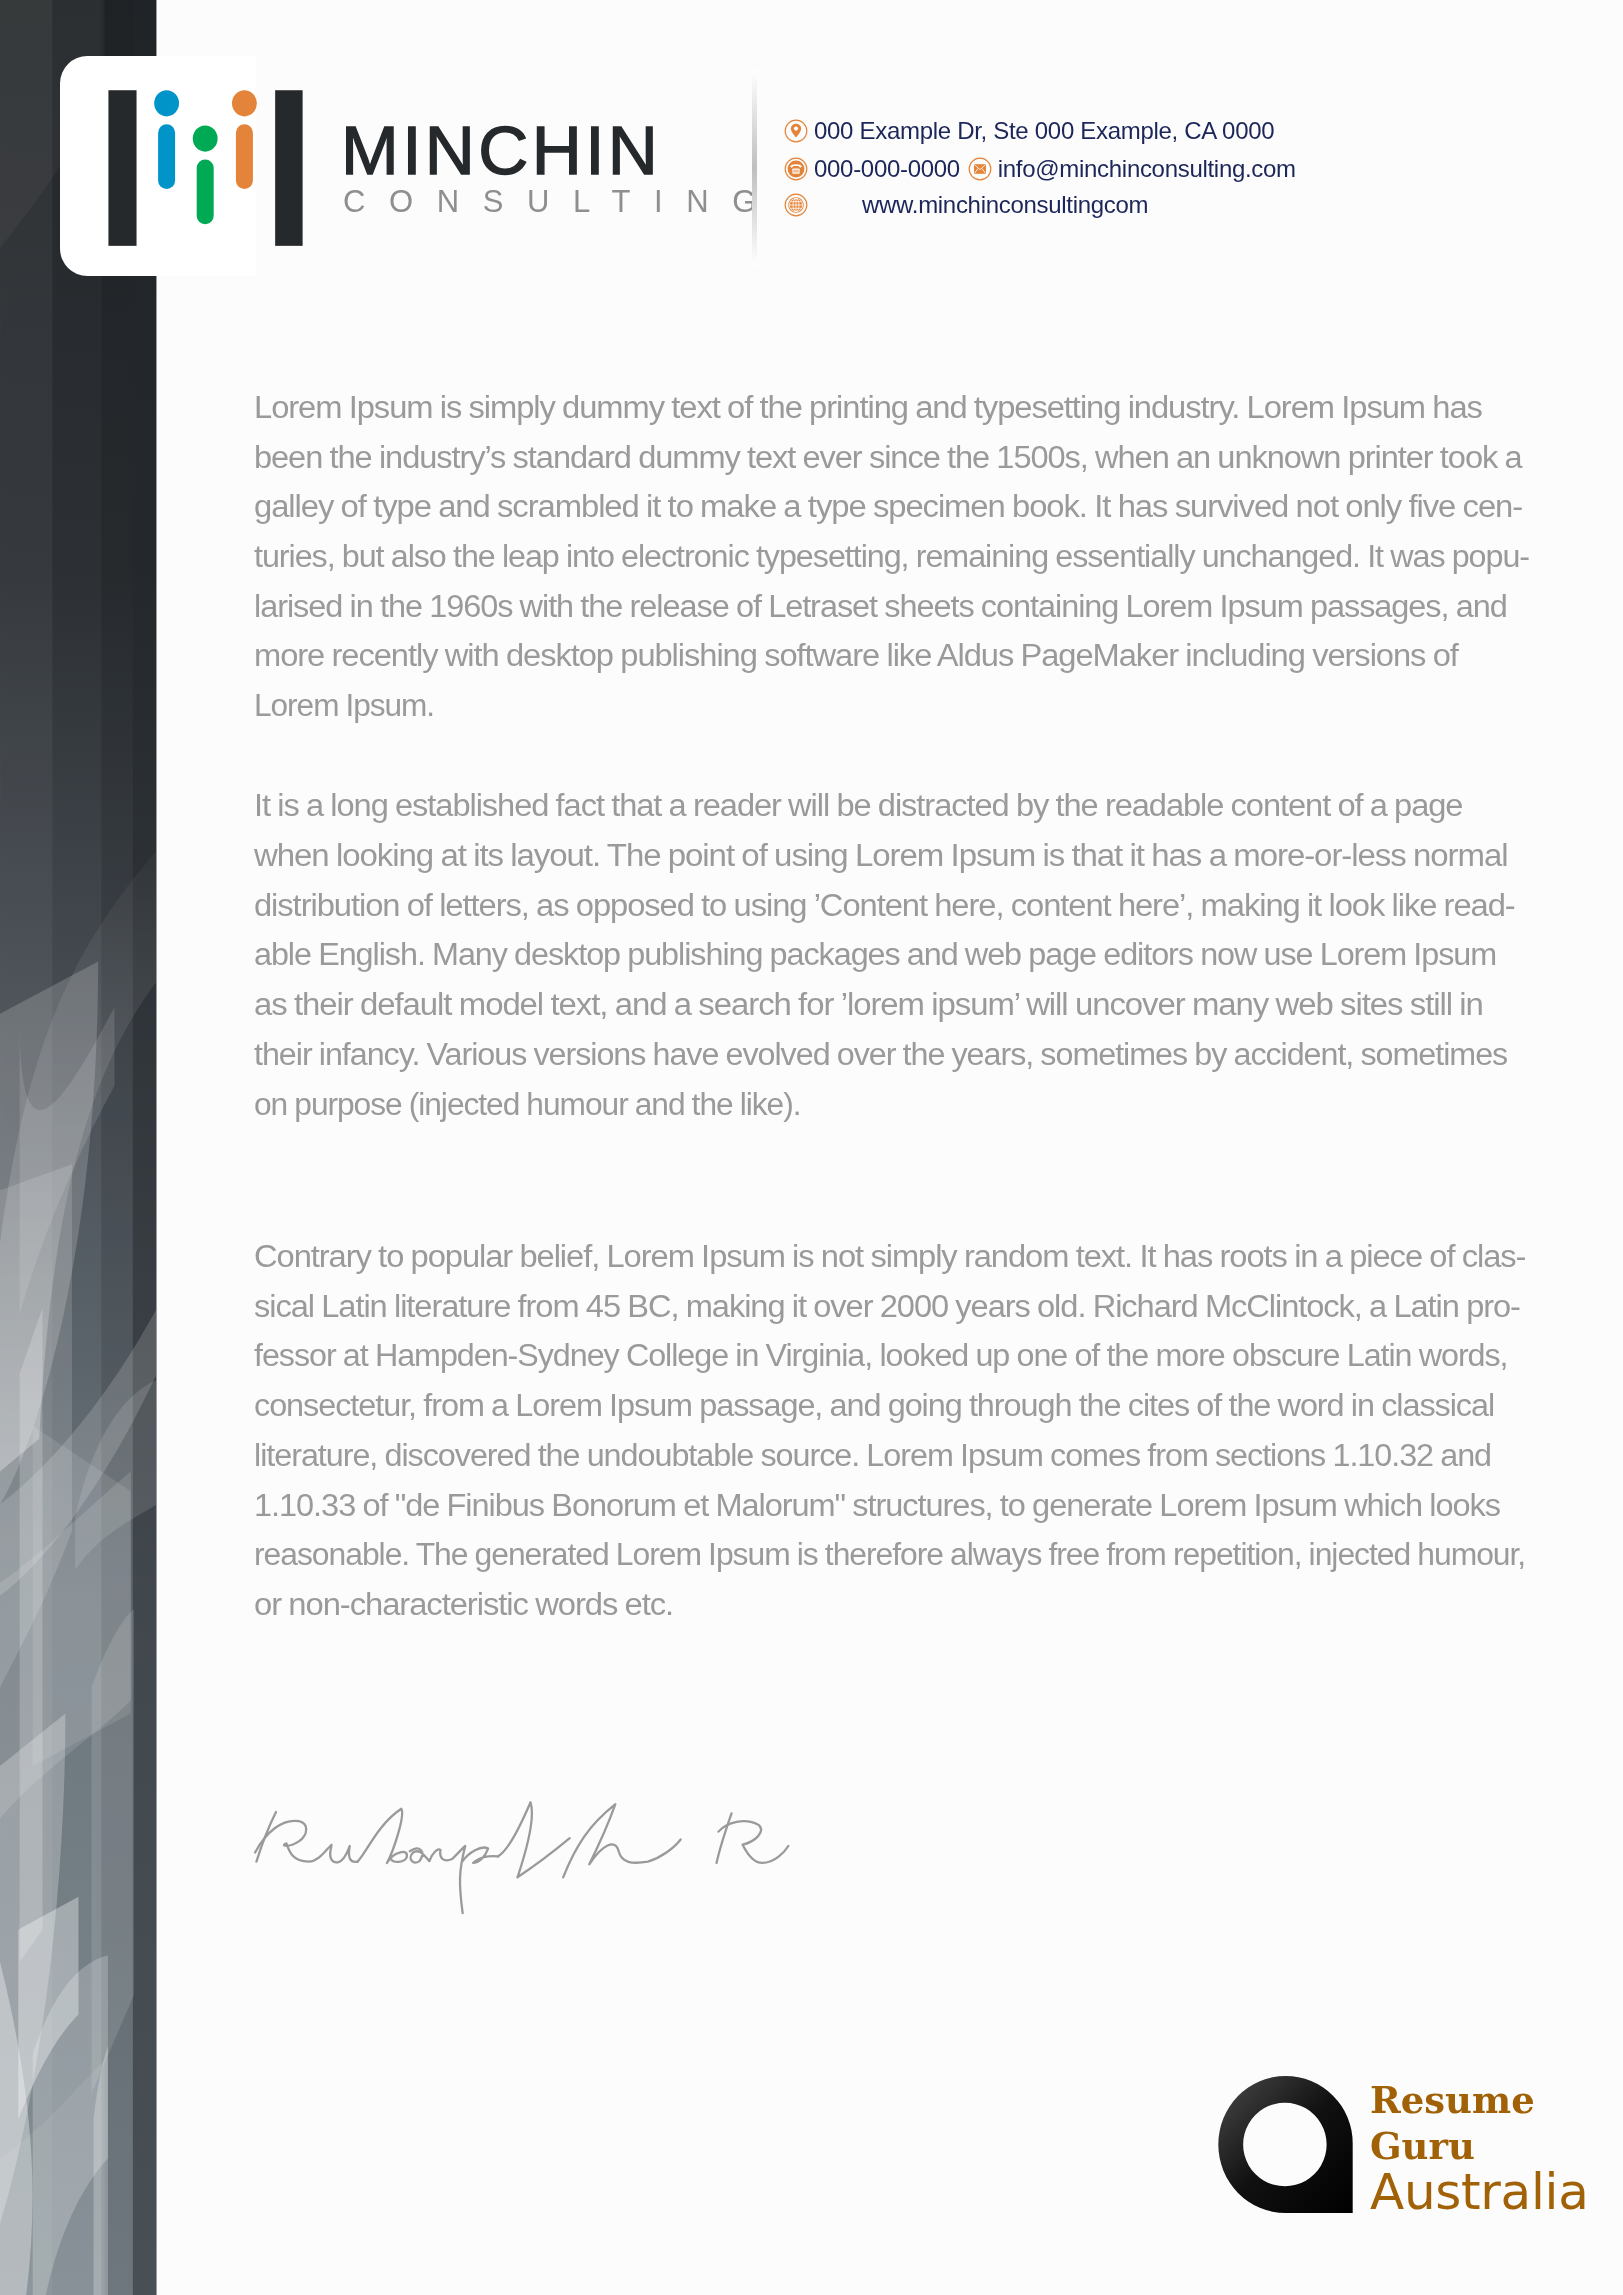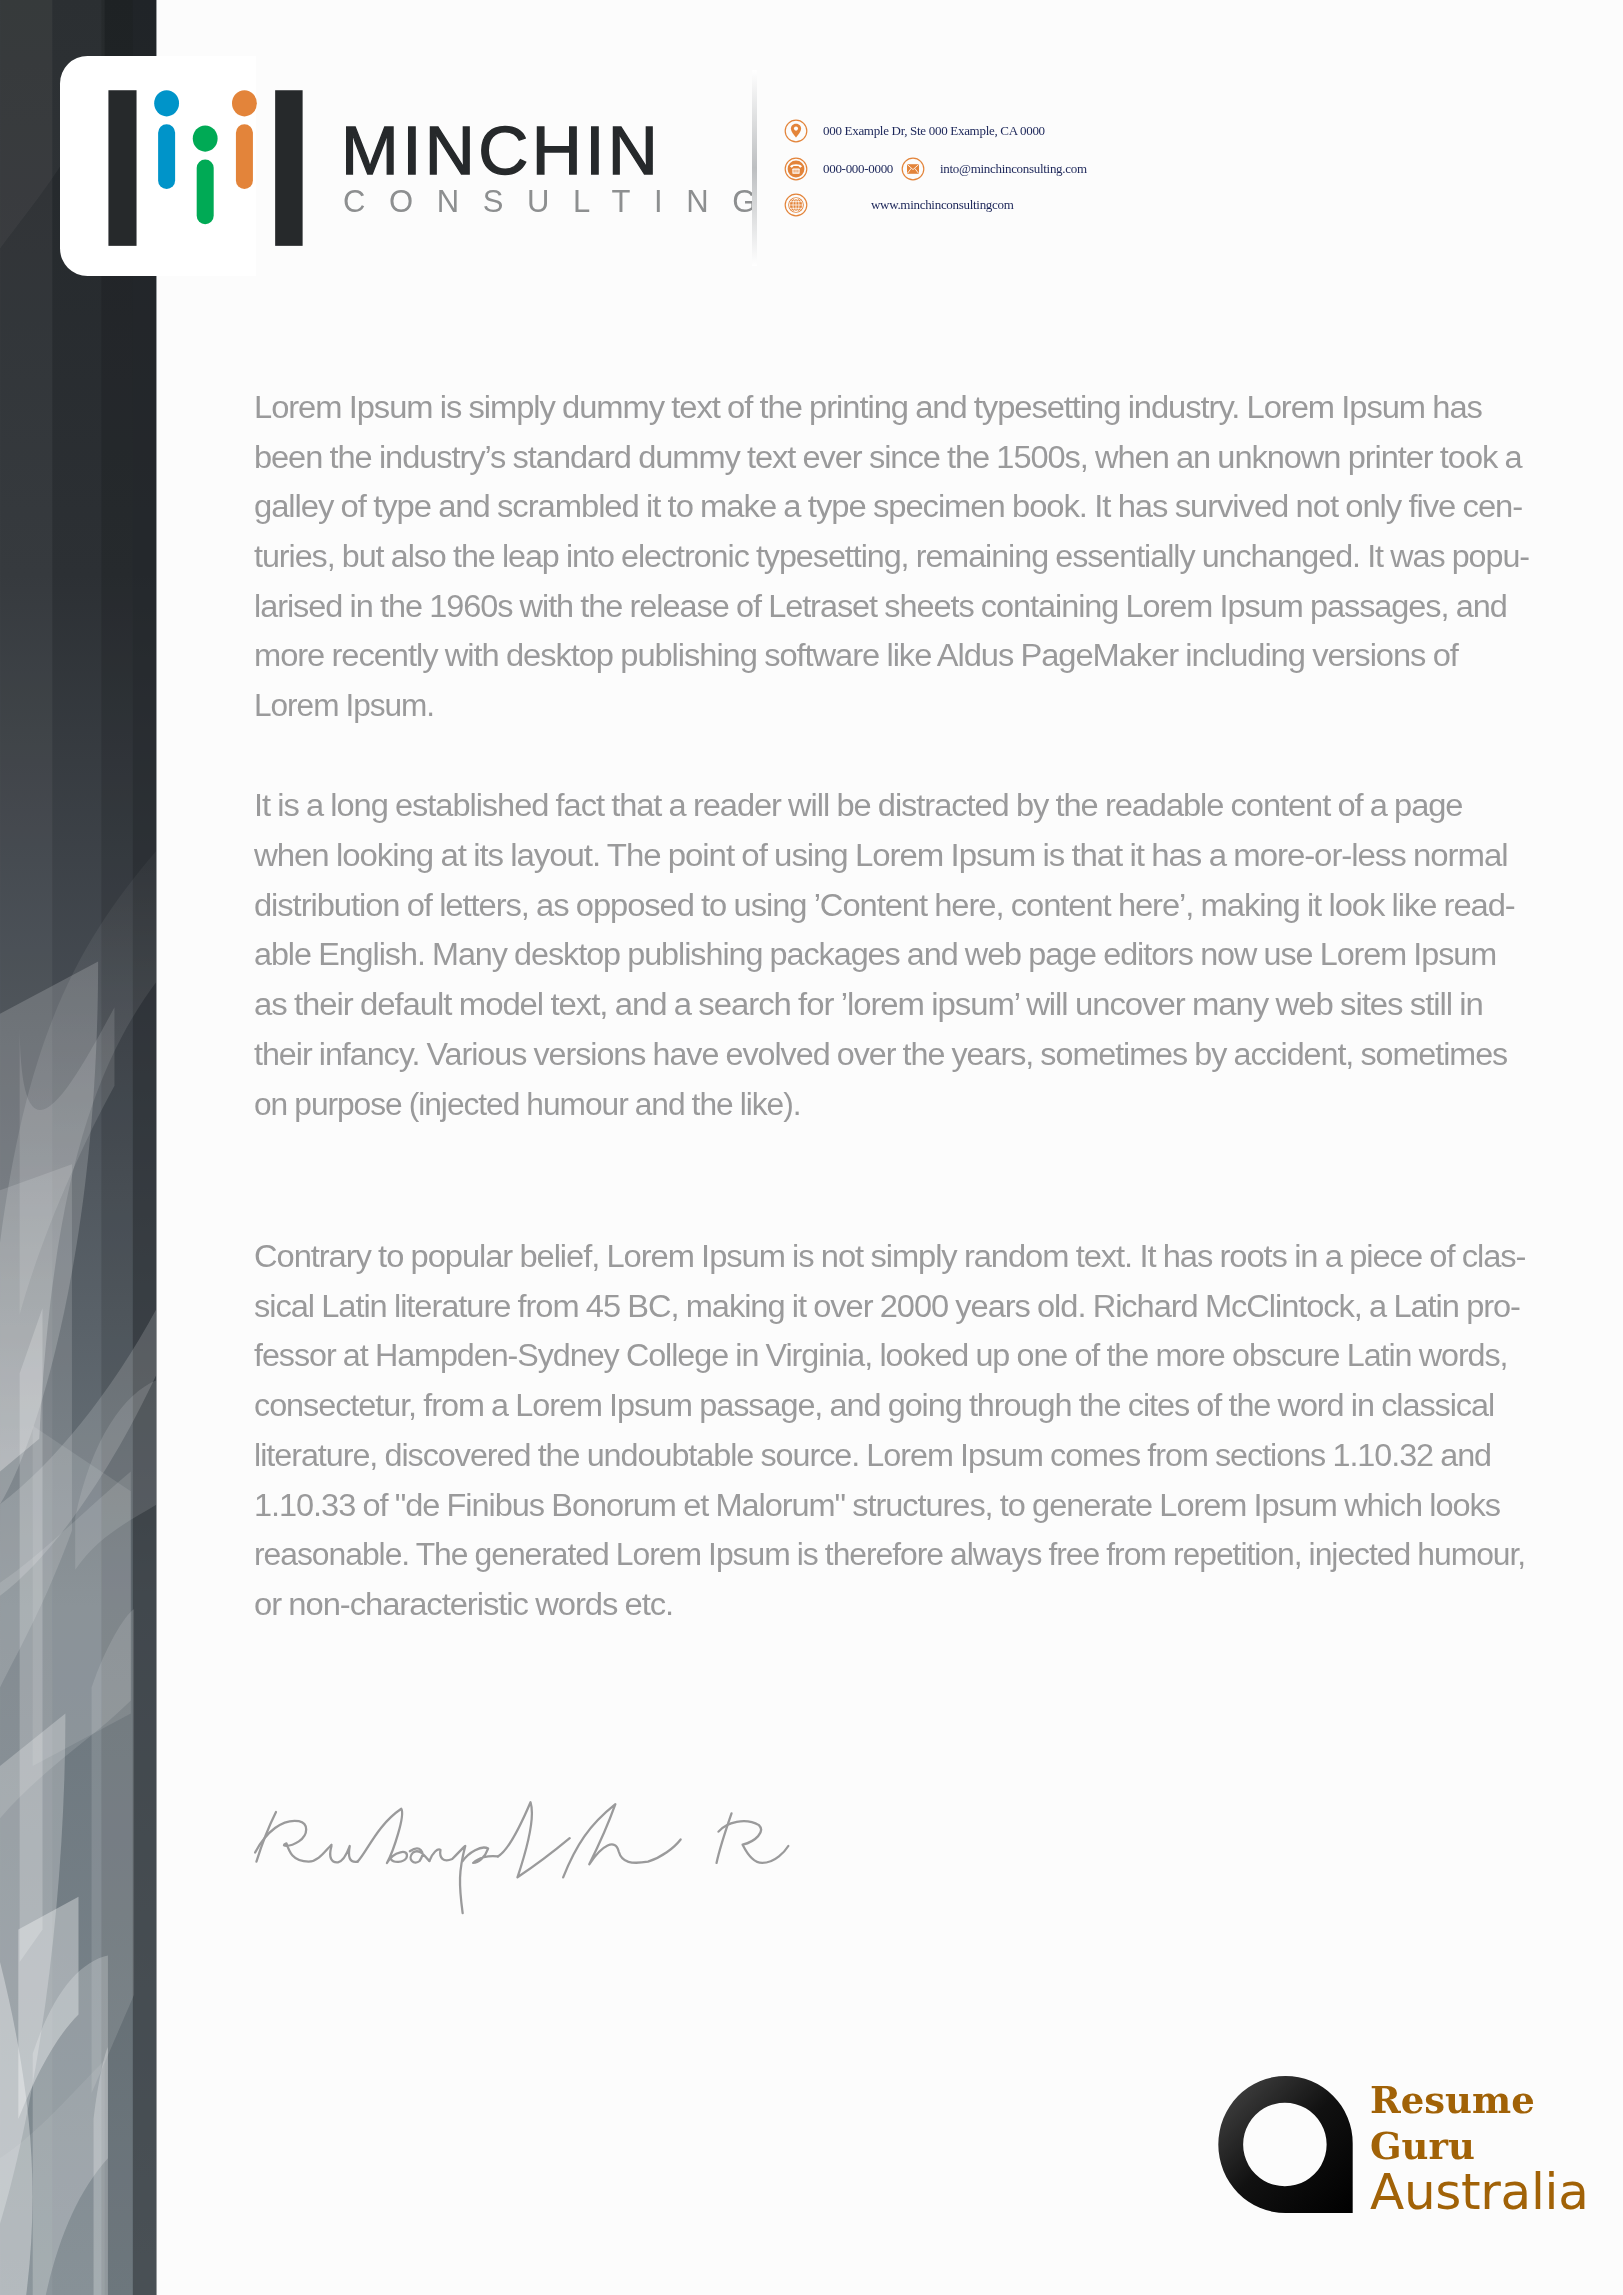--- a/index.html
+++ b/index.html
@@ -8,21 +8,21 @@
   #sidebar { left:0; top:0; width:157px; height:2295px; }
   #sidebar-edge { left:156px; top:0; width:1.3px; height:2295px; background:#9a9da0; }
   #logo-box { left:60px; top:56px; width:196px; height:220px; background:#ffffff; border-radius:27.5px 0 0 27.5px; }
   #logo-mark { left:105px; top:85px; width:203px; height:170px; }
   #wordmark-main { left:341px; top:116px; font-family:"Liberation Sans", sans-serif; font-size:68px; line-height:68px; color:#26292b; letter-spacing:3.3px; font-weight:400; transform:scaleX(1.02); transform-origin:left; }
   #wordmark-main span { -webkit-text-stroke:1.3px #26292b; }
   #wordmark-sub { left:343px; top:186px; font-size:31px; line-height:31px; color:#8d8f90; letter-spacing:23.6px; font-weight:300; }
   #divider { left:752px; top:70px; width:4.6px; height:196px; background:linear-gradient(to bottom, #ffffff 0%, #bdbfc1 50%, #ffffff 100%); }
   .contact-row { position:absolute; left:784px; height:26px; display:flex; align-items:center; white-space:nowrap; }
   .contact-icon { width:24px; height:24px; flex:0 0 24px; }
-  .contact-text { font-family:Liberation Serif, serif; font-size:13px; color:#1c2659; margin-left:15px; letter-spacing:-0.3px; }
+  .contact-text { font-family:Liberation Sans, sans-serif; font-size:24px; color:#1c2659; margin-left:6px; letter-spacing:-0.3px; }
   .contact-gap { width:7.9px; }
   .line { position:absolute; left:254px; font-family:"Liberation Sans", sans-serif; font-size:31px; color:#9a9a9b; white-space:nowrap; letter-spacing:-1px; word-spacing:-0.7px; transform-origin:left bottom; }
   #signature { left:249px; top:1799px; width:550px; height:124px; }
   #rg-mark { left:1218px; top:2076px; width:135px; height:137px; }
   .rg-text { position:absolute; left:1370px; white-space:nowrap; color:#a16207; }
   #rg-resume { top:2082px; font-family:"DejaVu Serif", serif; font-weight:700; font-size:37px; line-height:37px; }
   #rg-guru { top:2128px; font-family:"DejaVu Serif", serif; font-weight:700; font-size:37px; line-height:37px; }
   #rg-australia { top:2173px; font-family:"DejaVu Sans", sans-serif; font-weight:400; font-size:50px; line-height:38px; letter-spacing:-0.3px; }
 </style>
 </head>
@@ -108,21 +108,21 @@
     <rect x="19.2" y="21" width="1.6" height="5" fill="#e3843a"></rect>
     <rect x="22.4" y="21" width="1.6" height="5" fill="#e3843a"></rect>
   </svg>
   <span class="contact-text">000-000-0000</span>
   <span class="contact-gap"></span>
   <svg class="contact-icon" viewBox="0 0 40 40">
     <circle cx="20" cy="20" r="18" fill="none" stroke="#e3843a" stroke-width="2"></circle>
     <rect x="10" y="12" width="20" height="16" fill="#e3843a"></rect>
     <path d="M10.5,12.5 L20,21 L29.5,12.5 M10.5,27.5 L17,19 M29.5,27.5 L23,19" stroke="#ffffff" stroke-width="1.4" fill="none"></path>
   </svg>
-  <span class="contact-text">into@minchinconsulting.com</span>
+  <span class="contact-text">info@minchinconsulting.com</span>
 </div>
 
 <div class="contact-row" style="top:192px;gap:48px;">
   <svg class="contact-icon" viewBox="0 0 40 40">
     <circle cx="20" cy="20" r="18" fill="none" stroke="#e3843a" stroke-width="2"></circle>
     <circle cx="20" cy="20" r="13" fill="#e3843a"></circle>
     <g stroke="#ffffff" stroke-width="1.3" fill="none">
       <circle cx="20" cy="20" r="11"></circle>
       <ellipse cx="20" cy="20" rx="5" ry="11"></ellipse>
       <line x1="20" y1="9" x2="20" y2="31"></line>

